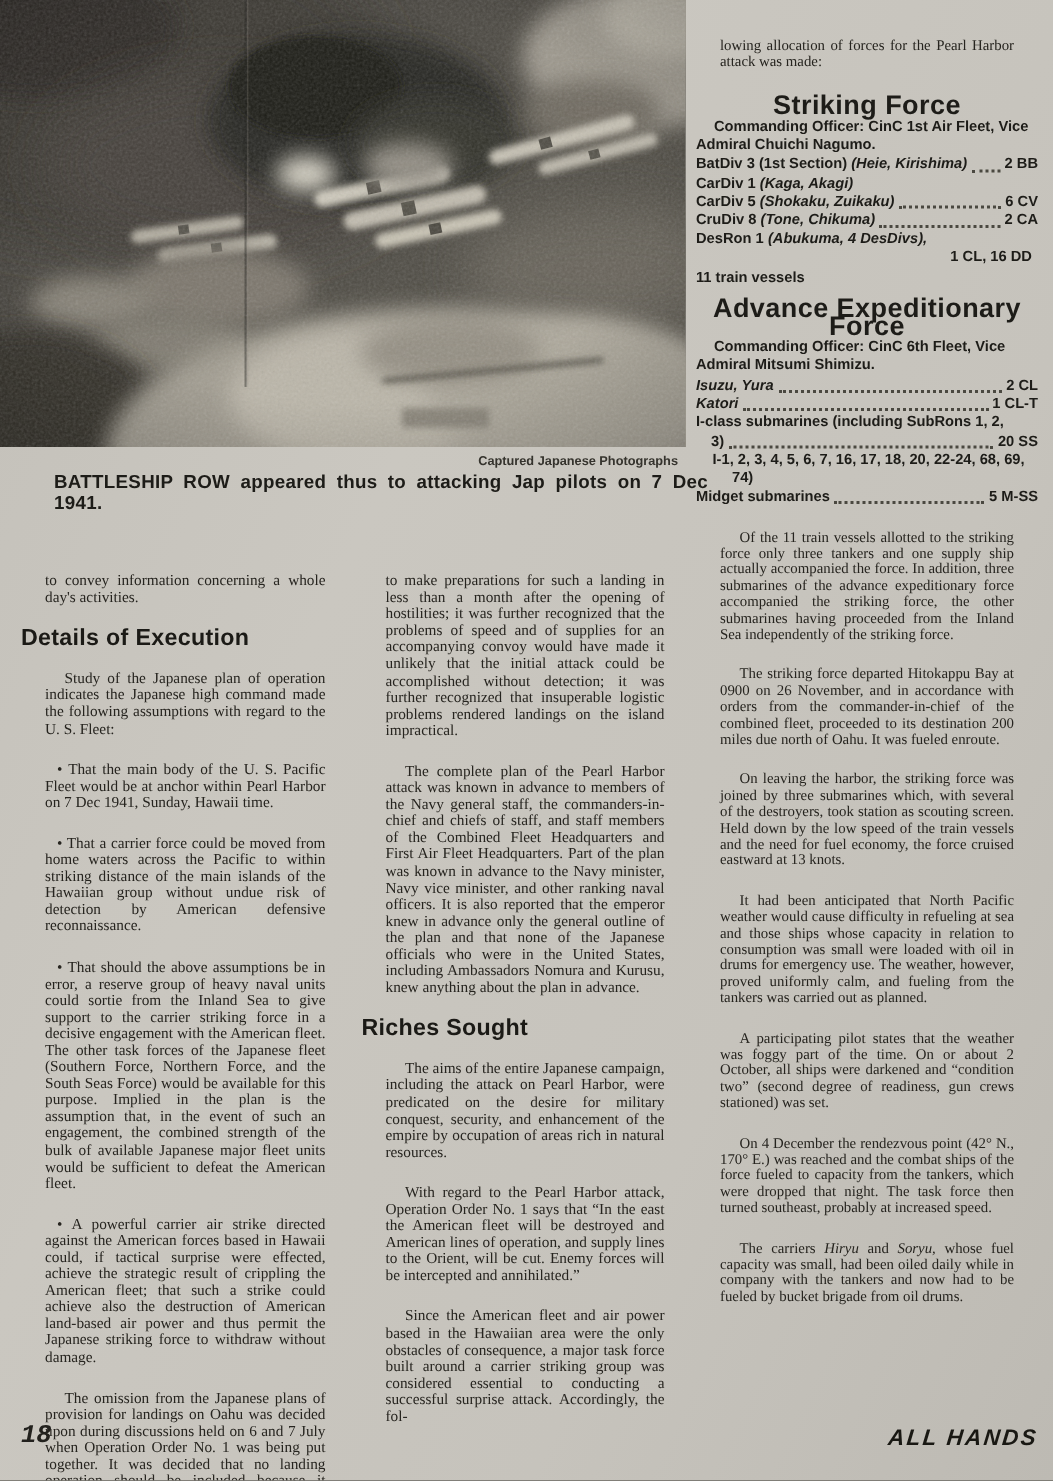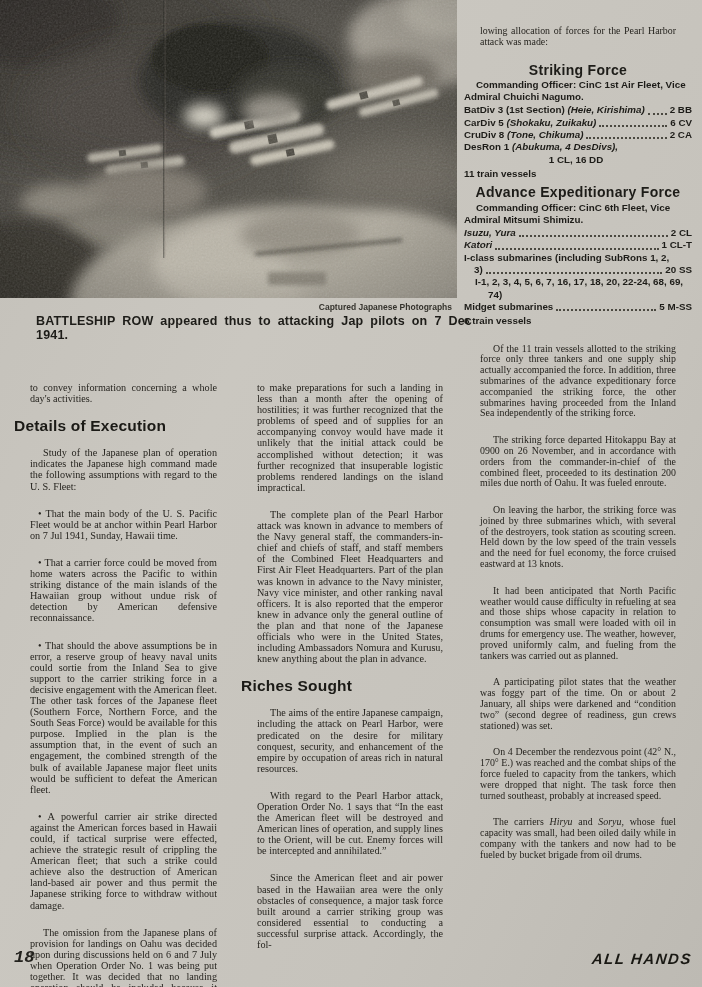--- a/index.html
+++ b/index.html
@@ -39,28 +39,28 @@
     font-family:"Liberation Sans","DejaVu Sans",sans-serif;
     font-size:15.5px; font-weight:bold; color:#1b1a16;
     margin:9px 0 7px 0; text-align:left; letter-spacing:.2px;
   }
   
   .force {
     font-family:"Liberation Sans","DejaVu Sans",sans-serif;
     font-weight:bold; font-size:9.8px; line-height:12.3px;
     color:#1d1c18; margin:6px 0 4px 0; text-align:left;
   }
-  .ftitle { text-align:center; font-size:14px; letter-spacing:.3px; margin:6px 0 3px 0; }
+  .ftitle { text-align:center; font-size:18px; letter-spacing:.3px; margin:6px 0 3px 0; }
   .fco { text-indent:12px; text-align:left; margin-bottom:1px; }
   .frow { display:flex; align-items:flex-end; }
   .flab { white-space:nowrap; }
   .fship { font-style:italic; }
   .dots { flex:1 1 auto; margin:0 3px 2px 3px; border-bottom:2px dotted #4a4840; min-width:8px; }
   .fval { white-space:nowrap; }
-  .fright { text-align:center; padding-right:4px; }
+  .fright { text-align:right; padding-right:4px; }
   .fboats { padding-left:24px; text-indent:-13px; }
   .findent2 { padding-left:10px; }
   .ftrain { margin-top:2px; }
   
   .pagenum {
     position:absolute; left:14px; top:948px;
     font-family:Liberation Mono, monospace;
     font-size:17px; font-weight:bold; font-style:italic; color:#22211d;
   }
   .brand {
@@ -162,21 +162,21 @@
     </svg>
   </div>
 
   <div class="credit">Captured Japanese Photographs</div>
   <div class="caption">BATTLESHIP ROW appeared thus to attacking Jap pilots on 7 Dec 1941.</div>
 
   <div class="col col-left">
     <p class="body cont">to convey information concerning a whole day's activities.</p>
     <h2 class="sect">Details of Execution</h2>
     <p class="body ind">Study of the Japanese plan of operation indicates the Japanese high command made the following assumptions with regard to the U. S. Fleet:</p>
-    <p class="body bullet">• That the main body of the U. S. Pacific Fleet would be at anchor within Pearl Harbor on 7 Jul 1941, Sunday, Hawaii time.</p>
+    <p class="body bullet">• That the main body of the U. S. Pacific Fleet would be at anchor within Pearl Harbor on 7 Dec 1941, Sunday, Hawaii time.</p>
     <p class="body bullet">• That a carrier force could be moved from home waters across the Pacific to within striking distance of the main islands of the Hawaiian group without undue risk of detection by American defensive reconnaissance.</p>
     <p class="body bullet">• That should the above assumptions be in error, a reserve group of heavy naval units could sortie from the Inland Sea to give support to the carrier striking force in a decisive engagement with the American fleet. The other task forces of the Japanese fleet (Southern Force, Northern Force, and the South Seas Force) would be available for this purpose. Implied in the plan is the assumption that, in the event of such an engagement, the combined strength of the bulk of available Japanese major fleet units would be sufficient to defeat the American fleet.</p>
     <p class="body bullet">• A powerful carrier air strike directed against the American forces based in Hawaii could, if tactical surprise were effected, achieve the strategic result of crippling the American fleet; that such a strike could achieve also the destruction of American land-based air power and thus permit the Japanese striking force to withdraw without damage.</p>
     <p class="body ind">The omission from the Japanese plans of provision for landings on Oahu was decided upon during discussions held on 6 and 7 July when Operation Order No. 1 was being put together. It was decided that no landing operation should be included because it would have been impossible</p>
   </div>
 
   <div class="col col-mid">
     <p class="body cont">to make preparations for such a landing in less than a month after the opening of hostilities; it was further recognized that the problems of speed and of supplies for an accompanying convoy would have made it unlikely that the initial attack could be accomplished without detection; it was further recognized that insuperable logistic problems rendered landings on the island impractical.</p>
     <p class="body ind">The complete plan of the Pearl Harbor attack was known in advance to members of the Navy general staff, the commanders-in-chief and chiefs of staff, and staff members of the Combined Fleet Headquarters and First Air Fleet Headquarters. Part of the plan was known in advance to the Navy minister, Navy vice minister, and other ranking naval officers. It is also reported that the emperor knew in advance only the general outline of the plan and that none of the Japanese officials who were in the United States, including Ambassadors Nomura and Kurusu, knew anything about the plan in advance.</p>
     <h2 class="sect">Riches Sought</h2>
@@ -190,20 +190,23 @@
 
     <div class="force">
       <div class="ftitle">Striking Force</div>
       <p class="fco">Commanding Officer: CinC 1st Air Fleet, Vice Admiral Chuichi Nagumo.</p>
       <div class="frow">
         <span class="flab"><span>BatDiv 3 (1st Section)</span> <span class="fship">(Heie, Kirishima)</span></span>
         <span class="dots"></span>
         <span class="fval">2 BB</span>
       </div>
       <div class="frow">
+        <span class="flab"><span>CarDiv 1</span> <span class="fship">(Kaga, Akagi)</span></span>
+      </div>
+      <div class="frow">
         <span class="flab"><span>CarDiv 5</span> <span class="fship">(Shokaku, Zuikaku)</span></span>
         <span class="dots"></span>
         <span class="fval">6 CV</span>
       </div>
       <div class="frow">
         <span class="flab"><span>CruDiv 8</span> <span class="fship">(Tone, Chikuma)</span></span>
         <span class="dots"></span>
         <span class="fval">2 CA</span>
       </div>
       <div class="frow">
@@ -231,28 +234,27 @@
         <span class="flab">3)</span>
         <span class="dots"></span>
         <span class="fval">20 SS</span>
       </div>
       <div class="fboats">I-1, 2, 3, 4, 5, 6, 7, 16, 17, 18, 20, 22-24, 68, 69, 74)</div>
       <div class="frow">
         <span class="flab">Midget submarines</span>
         <span class="dots"></span>
         <span class="fval">5 M-SS</span>
       </div>
-      <div class="ftrain">6 train vessels</div>
     </div>
 
     <p class="body ind">Of the 11 train vessels allotted to the striking force only three tankers and one supply ship actually accompanied the force. In addition, three submarines of the advance expeditionary force accompanied the striking force, the other submarines having proceeded from the Inland Sea independently of the striking force.</p>
     <p class="body ind">The striking force departed Hitokappu Bay at 0900 on 26 November, and in accordance with orders from the commander-in-chief of the combined fleet, proceeded to its destination 200 miles due north of Oahu. It was fueled enroute.</p>
     <p class="body ind">On leaving the harbor, the striking force was joined by three submarines which, with several of the destroyers, took station as scouting screen. Held down by the low speed of the train vessels and the need for fuel economy, the force cruised eastward at 13 knots.</p>
     <p class="body ind">It had been anticipated that North Pacific weather would cause difficulty in refueling at sea and those ships whose capacity in relation to consumption was small were loaded with oil in drums for emergency use. The weather, however, proved uniformly calm, and fueling from the tankers was carried out as planned.</p>
-    <p class="body ind">A participating pilot states that the weather was foggy part of the time. On or about 2 January, all ships were darkened and “condition two” (second degree of readiness, gun crews stationed) was set.</p>
+    <p class="body ind">A participating pilot states that the weather was foggy part of the time. On or about 2 October, all ships were darkened and “condition two” (second degree of readiness, gun crews stationed) was set.</p>
     <p class="body ind">On 4 December the rendezvous point (42° N., 170° E.) was reached and the combat ships of the force fueled to capacity from the tankers, which were dropped that night. The task force then turned southeast, probably at increased speed.</p>
     <p class="body ind"><span>The carriers </span><i>Hiryu</i><span> and </span><i>Soryu,</i><span> whose fuel capacity was small, had been oiled daily while in company with the tankers and now had to be fueled by bucket brigade from oil drums.</span></p>
   </div>
 
   <div class="pagenum">18</div>
   <div class="brand">ALL HANDS</div>
 
 </div>
 
 </body></html>

